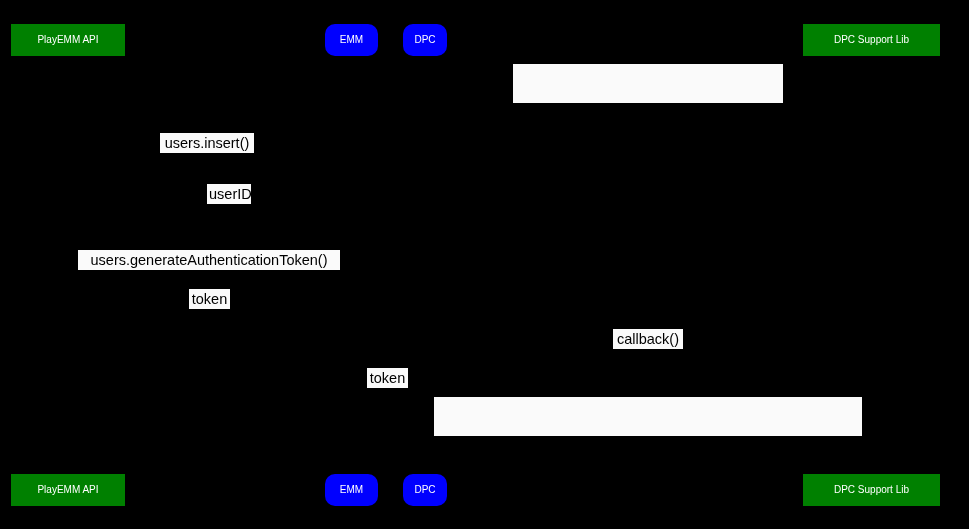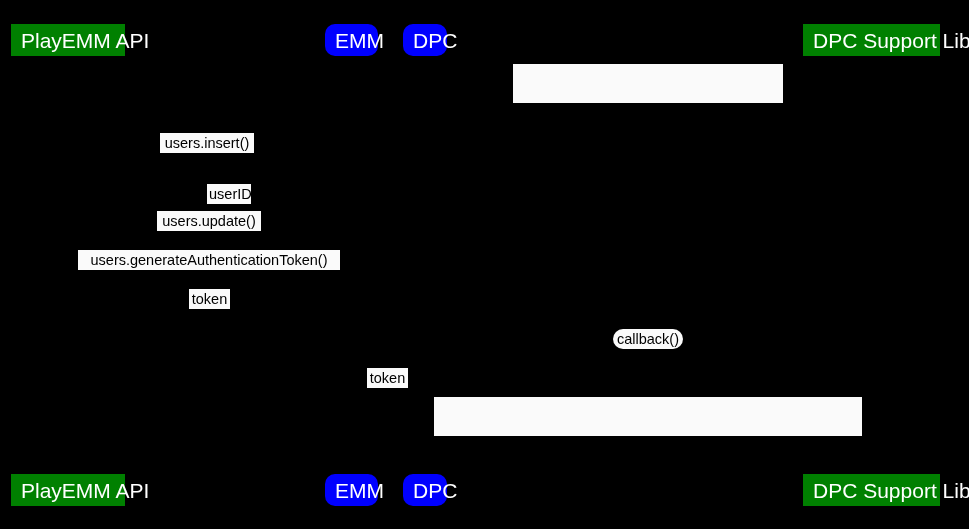--- a/index.html
+++ b/index.html
@@ -14,22 +14,23 @@
     background: #000000;
     overflow: hidden;
     font-family: "Liberation Sans", sans-serif;
   }
 
   
   .participant {
     position: absolute;
     display: flex;
     align-items: center;
+    justify-content: center;
     color: #ffffff;
-    font-size: 21px;
+    font-size: 10px;
     line-height: 1;
     white-space: nowrap;
     box-sizing: border-box;
     padding: 4px 10px;
   }
   .participant.green { background: #008000; }
   .participant.blue  { background: #0000ff; border-radius: 10px; }
 
   
   .message {
@@ -82,27 +83,26 @@
 
   <div class="message multiline" style="left:513px; top:64px; width:270px; height:39px;">
     <div>androidForWorkAccountSupport</div>
     <div>.ensureWorkingEnvironment(callback)</div>
   </div>
 
   <div class="message" style="left:160px; top:133px; width:94px; height:20px;">users.insert()</div>
 
   <div class="message" style="left:187px; top:184px; width:44px; height:20px;margin-left:20px;">userID</div>
 
-  <div class="message" style="left:157px; top:211px; width:104px; height:20px;">users.update()</div>
 
   <div class="message" style="left:78px; top:250px; width:262px; height:20px;">users.generateAuthenticationToken()</div>
 
   <div class="message" style="left:189px; top:289px; width:41px; height:20px;">token</div>
 
-  <div class="message" style="left:613px; top:329px; width:70px; height:20px;border-radius:10px;">callback()</div>
+  <div class="message" style="left:613px; top:329px; width:70px; height:20px;">callback()</div>
 
   <div class="message" style="left:367px; top:368px; width:41px; height:20px;">token</div>
 
   <div class="message multiline" style="left:434px; top:397px; width:428px; height:39px;">
     <div>androidForWorkAccountSupport</div>
     <div>.addAndroidForWorkAccount(token, accountAddedCallback)</div>
   </div>
 
   <div class="participant green" style="left:11px; top:474px; width:114px; height:32px;">
     <span>PlayEMM API</span>

